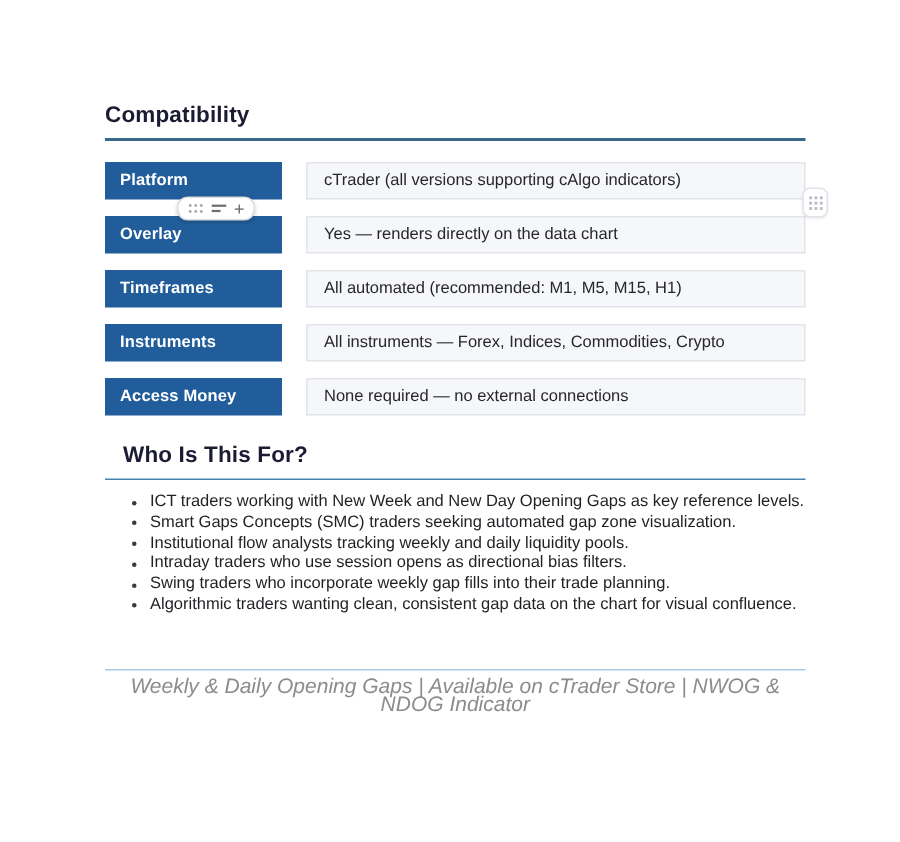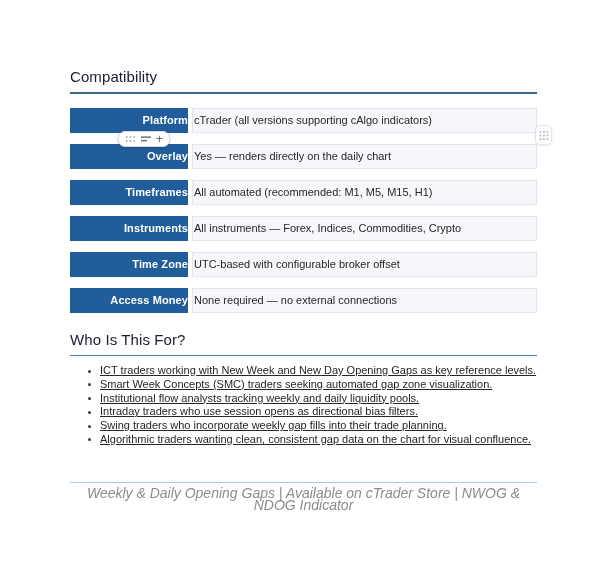--- a/index.html
+++ b/index.html
@@ -14,41 +14,41 @@
     --footer-text:#8c8c8c;
   }
   *{box-sizing:border-box;}
   html,body{margin:0;padding:0;}
   body{
     width:600px;height:561px;background:#ffffff;position:relative;overflow:hidden;
     font-family:"Liberation Sans", sans-serif;color:var(--body-text);
   }
   .page{padding:68px 63px 0 70px;}
   .h{
-    margin:0 0 6px 0;font-size:15px;line-height:18px;font-weight:normal;
+    margin:0 0 6px 0;font-size:15px;line-height:18px;font-weight:bold;
     color:var(--heading-text);letter-spacing:.1px;
   }
   .rule{height:1.5px;width:100%;}
   .rule-compat{background:var(--compat-rule);}
   .rule-who{background:var(--who-rule);}
   .spec-table{margin-top:14px;}
   .trow{display:flex;height:25px;margin-bottom:11px;}
   .tlabel{
     width:118px;flex:0 0 118px;background:var(--label-cell);color:#ffffff;
     font-size:11px;font-weight:bold;line-height:25px;padding-left:10px;
-    margin-right:4px;letter-spacing:.1px;text-align:right;
+    margin-right:16px;letter-spacing:.1px;
   }
   .tvalue{
     flex:1;background:var(--value-bg);border:1px solid var(--value-border);
-    font-size:11px;line-height:23px;padding-left:1px;color:var(--body-text);
+    font-size:11px;line-height:23px;padding-left:11px;color:var(--body-text);
     white-space:nowrap;overflow:hidden;
   }
-  .h2gap{margin-top:18px;}
+  .h2gap{margin-top:18px;margin-left:12px;}
   .bullets{
-    list-style:none;margin:8px 0 0 0;padding:0 0 0 18px;text-decoration:underline;
+    list-style:none;margin:8px 0 0 0;padding:0 0 0 18px;
   }
   .bullets li{
     position:relative;font-size:11px;line-height:13.8px;padding-left:12px;color:#1f1f24;
   }
   .bullets li::before{
     content:"";position:absolute;left:0;top:5.5px;width:3px;height:3px;border-radius:50%;
     background:#3a3a3f;
   }
   .footer-rule{height:1.5px;width:100%;background:var(--footer-rule);margin-top:35px;}
   .footer{
@@ -81,46 +81,42 @@
   <h2 class="h">Compatibility</h2>
   <div class="rule rule-compat"></div>
 
   <div class="spec-table" id="spec-table">
       <div class="trow">
         <div class="tlabel">Platform</div>
         <div class="tvalue">cTrader (all versions supporting cAlgo indicators)</div>
       </div>
       <div class="trow">
         <div class="tlabel">Overlay</div>
-        <div class="tvalue">Yes — renders directly on the daily chart</div>
+        <div class="tvalue">Yes — renders directly on the data chart</div>
       </div>
       <div class="trow">
         <div class="tlabel">Timeframes</div>
         <div class="tvalue">All automated (recommended: M1, M5, M15, H1)</div>
       </div>
       <div class="trow">
         <div class="tlabel">Instruments</div>
         <div class="tvalue">All instruments — Forex, Indices, Commodities, Crypto</div>
-      </div>
-      <div class="trow">
-        <div class="tlabel">Time Zone</div>
-        <div class="tvalue">UTC-based with configurable broker offset</div>
       </div>
       <div class="trow">
         <div class="tlabel">Access Money</div>
         <div class="tvalue">None required — no external connections</div>
       </div>
     </div>
 
   <h2 class="h h2gap">Who Is This For?</h2>
   <div class="rule rule-who"></div>
 
   <ul class="bullets" id="bullets">
       <li>ICT traders working with New Week and New Day Opening Gaps as key reference levels.</li>
-      <li>Smart Week Concepts (SMC) traders seeking automated gap zone visualization.</li>
+      <li>Smart Gaps Concepts (SMC) traders seeking automated gap zone visualization.</li>
       <li>Institutional flow analysts tracking weekly and daily liquidity pools.</li>
       <li>Intraday traders who use session opens as directional bias filters.</li>
       <li>Swing traders who incorporate weekly gap fills into their trade planning.</li>
       <li>Algorithmic traders wanting clean, consistent gap data on the chart for visual confluence.</li>
     </ul>
 
   <div class="footer-rule"></div>
   <div class="footer">Weekly &amp; Daily Opening Gaps  |  Available on cTrader Store  |  NWOG &amp; NDOG Indicator</div>
 
 </div>

